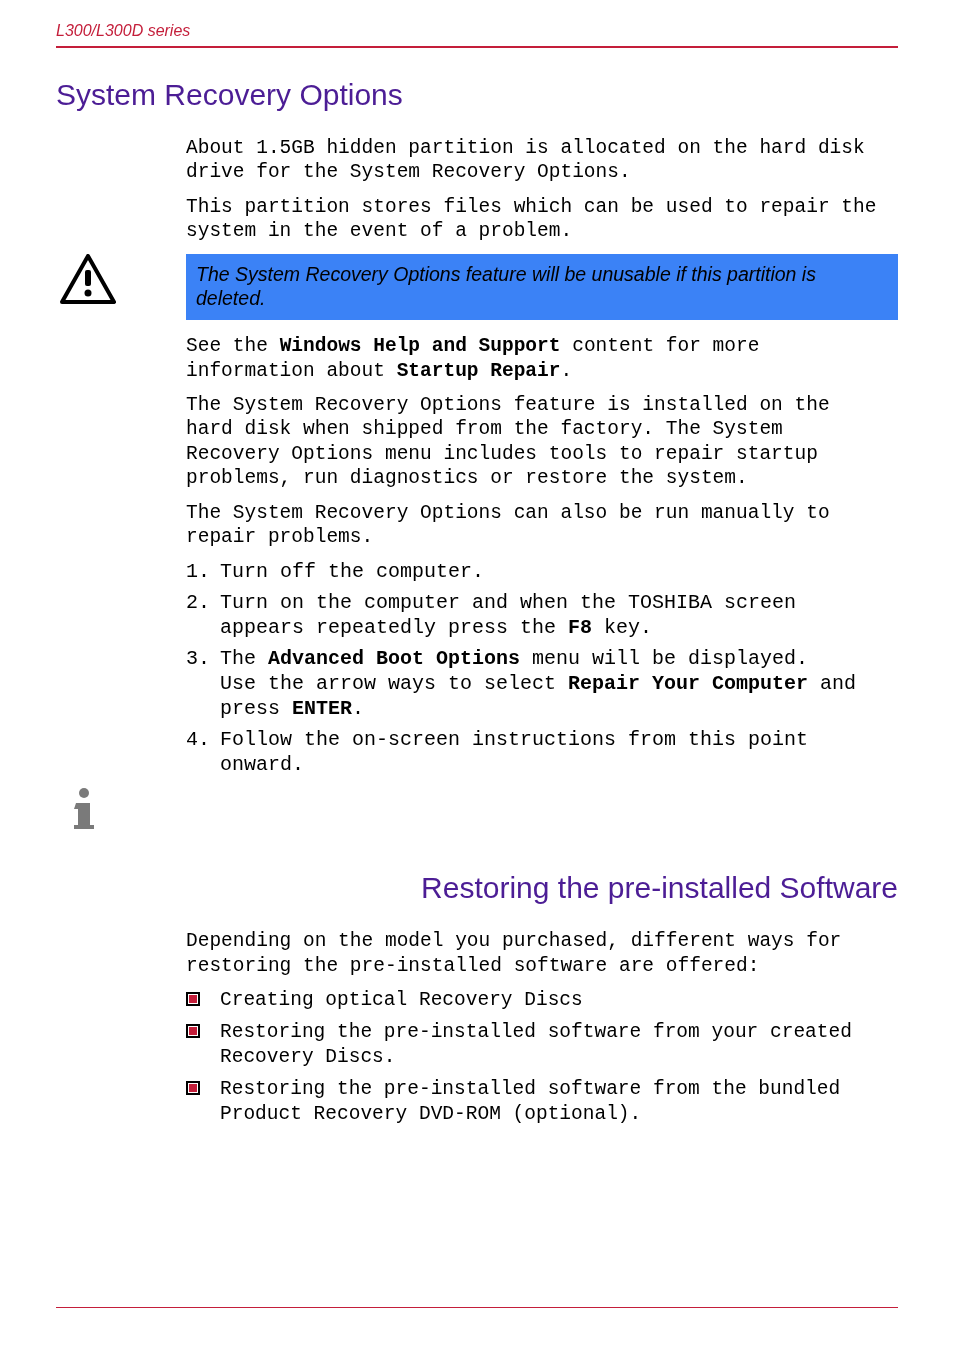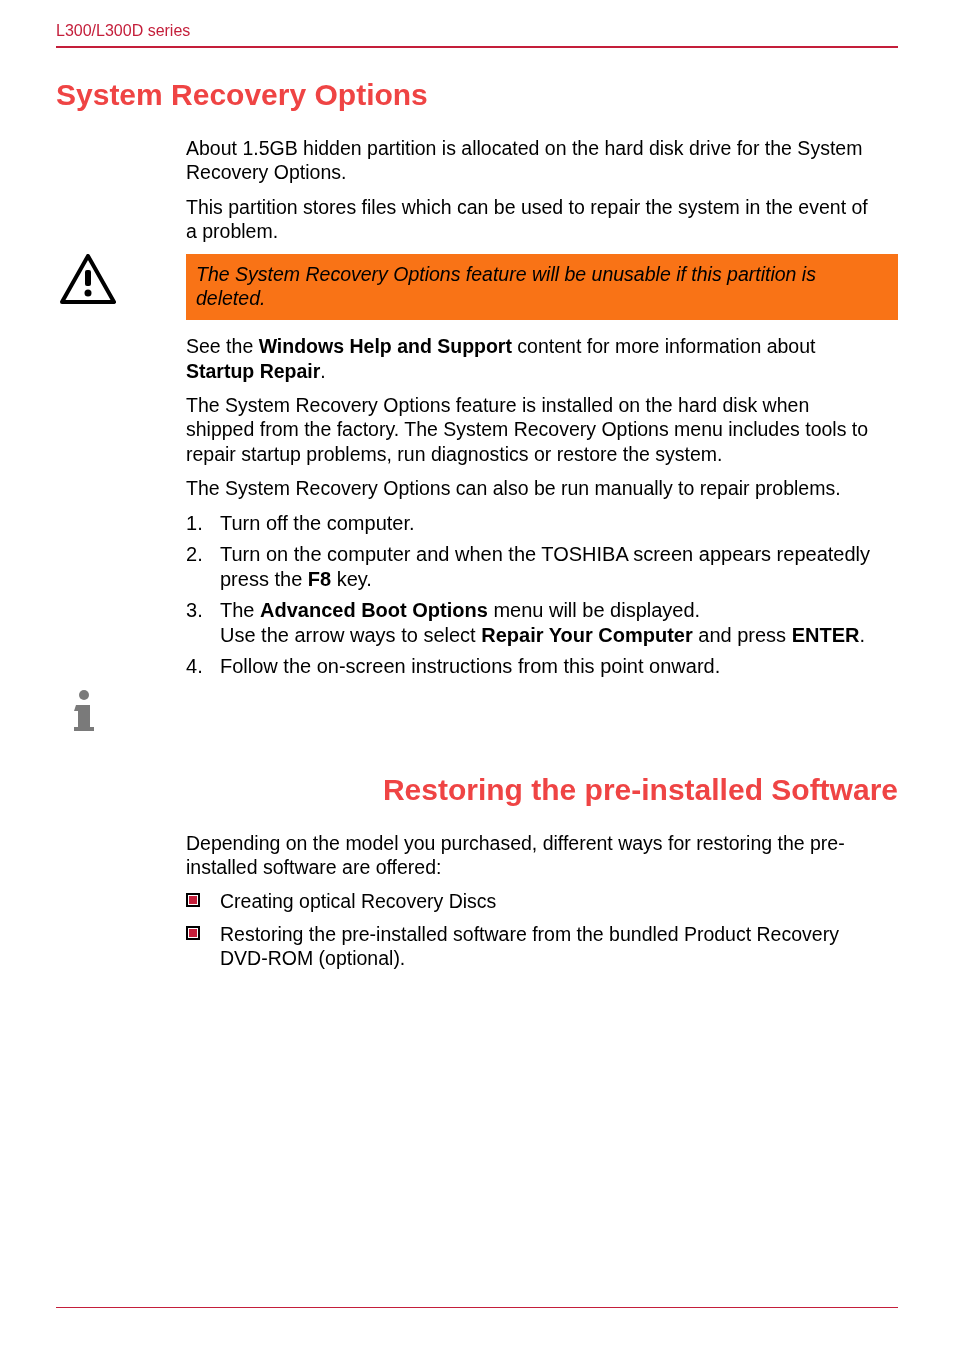--- a/index.html
+++ b/index.html
@@ -12,55 +12,57 @@
       height: 1352px;
       background: #fff;
       font-family: Arial, Helvetica, sans-serif;
       position: relative;
       padding: 22px 56px 0 56px;
     }
     .header-text {
       color: #c41e3a;
       font-size: 16px;
       margin-bottom: 6px;
+      font-style: italic;
     }
     .header-rule {
       border: none;
       border-top: 2px solid #c41e3a;
       margin-bottom: 30px;
     }
     .section-heading {
-      color: #ef4444;
+      color: #4c1d95;
       font-size: 30px;
-      font-weight: bold;
+      font-weight: normal;
       margin-bottom: 24px;
     }
     .body-block {
       margin-left: 130px;
       margin-right: 20px;
+      font-family: Liberation Mono, monospace;
     }
     .para {
       font-size: 19.5px;
       color: #000;
       line-height: 1.25;
       margin-bottom: 10px;
     }
     .callout {
       display: flex;
       align-items: flex-start;
       margin: 10px 0 14px 0;
     }
     .callout .icon-wrap {
       width: 130px;
       flex-shrink: 0;
       padding-left: 4px;
     }
     .callout .callout-text-wrap {
       flex: 1;
-      background: #f97316;
+      background: #3b82f6;
       padding: 8px 14px 10px 10px;
     }
     .callout-text-italic {
       font-style: italic;
       font-size: 19.5px;
       line-height: 1.25;
     }
     .callout-text-normal {
       font-size: 19.5px;
       line-height: 1.25;
@@ -196,20 +198,21 @@
     </span>
   </div>
 </div>
 
 <h1 class="section-heading section-heading-2">Restoring the pre-installed Software</h1>
 
 <div class="body-block">
   <p class="para">Depending on the model you purchased, different ways for restoring the pre-installed software are offered:</p>
   <ul class="bullet-list">
     <li><span class="sq"></span><span>Creating optical Recovery Discs</span></li>
+    <li><span class="sq"></span><span>Restoring the pre-installed software from your created Recovery Discs.</span></li>
     <li><span class="sq"></span></li>
     <li><span class="sq"></span><span>Restoring the pre-installed software from the bundled Product Recovery DVD-ROM (optional).</span></li>
   </ul>
 </div>
 
 <div class="footer">
   <hr class="footer-rule">
 </div>
 
 </body></html>

